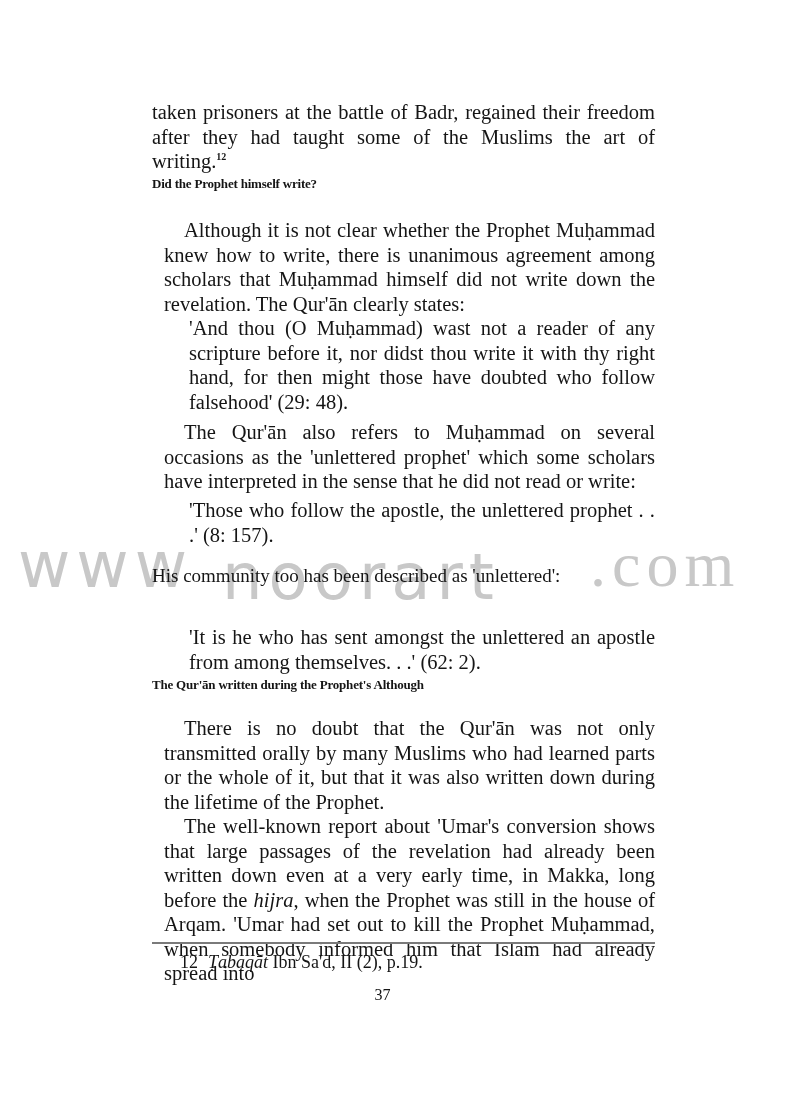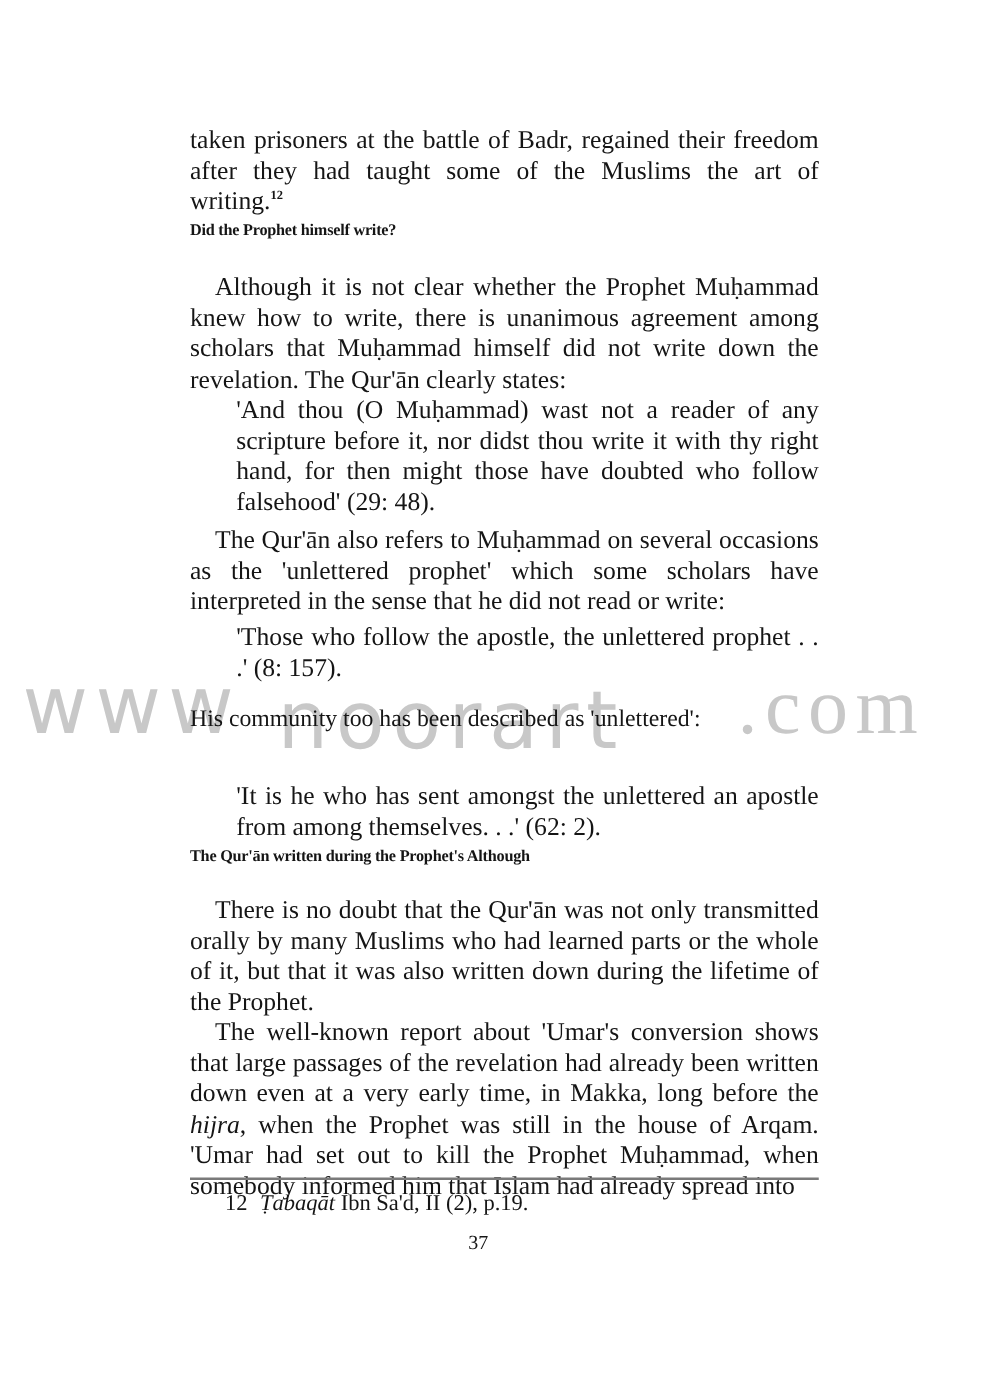--- a/index.html
+++ b/index.html
@@ -27,21 +27,21 @@
     width: 503px;
     font-size: 20.5px;
     line-height: 24.5px;
     text-align: justify;
   }
   .para {
     text-align: justify;
     text-align-last: left;
     margin: 0;
   }
-  .indent { text-indent: 20px; }
+  .indent { text-indent: 20px; margin-left: 12px; }
   .quote {
     margin: 0 0 0 37px;
     text-align: justify;
     text-align-last: left;
   }
   .heading {
     position: absolute;
     left: 0;
     font-weight: bold;
     font-size: 13px;

